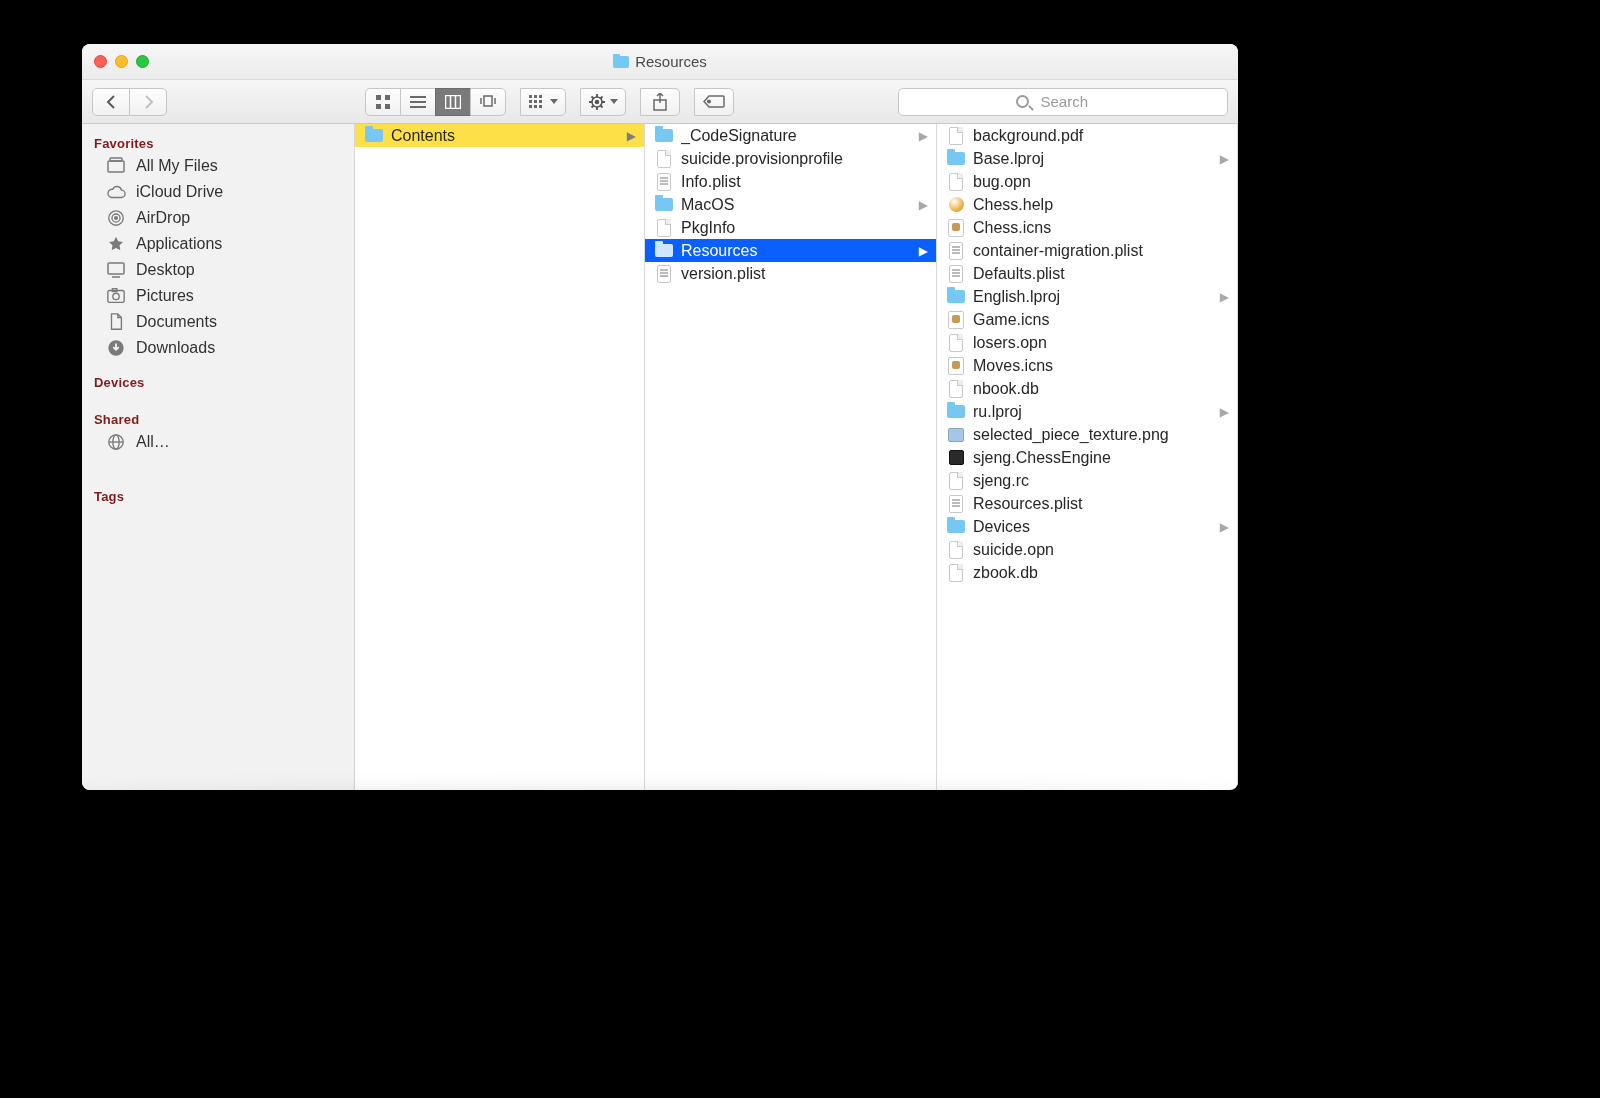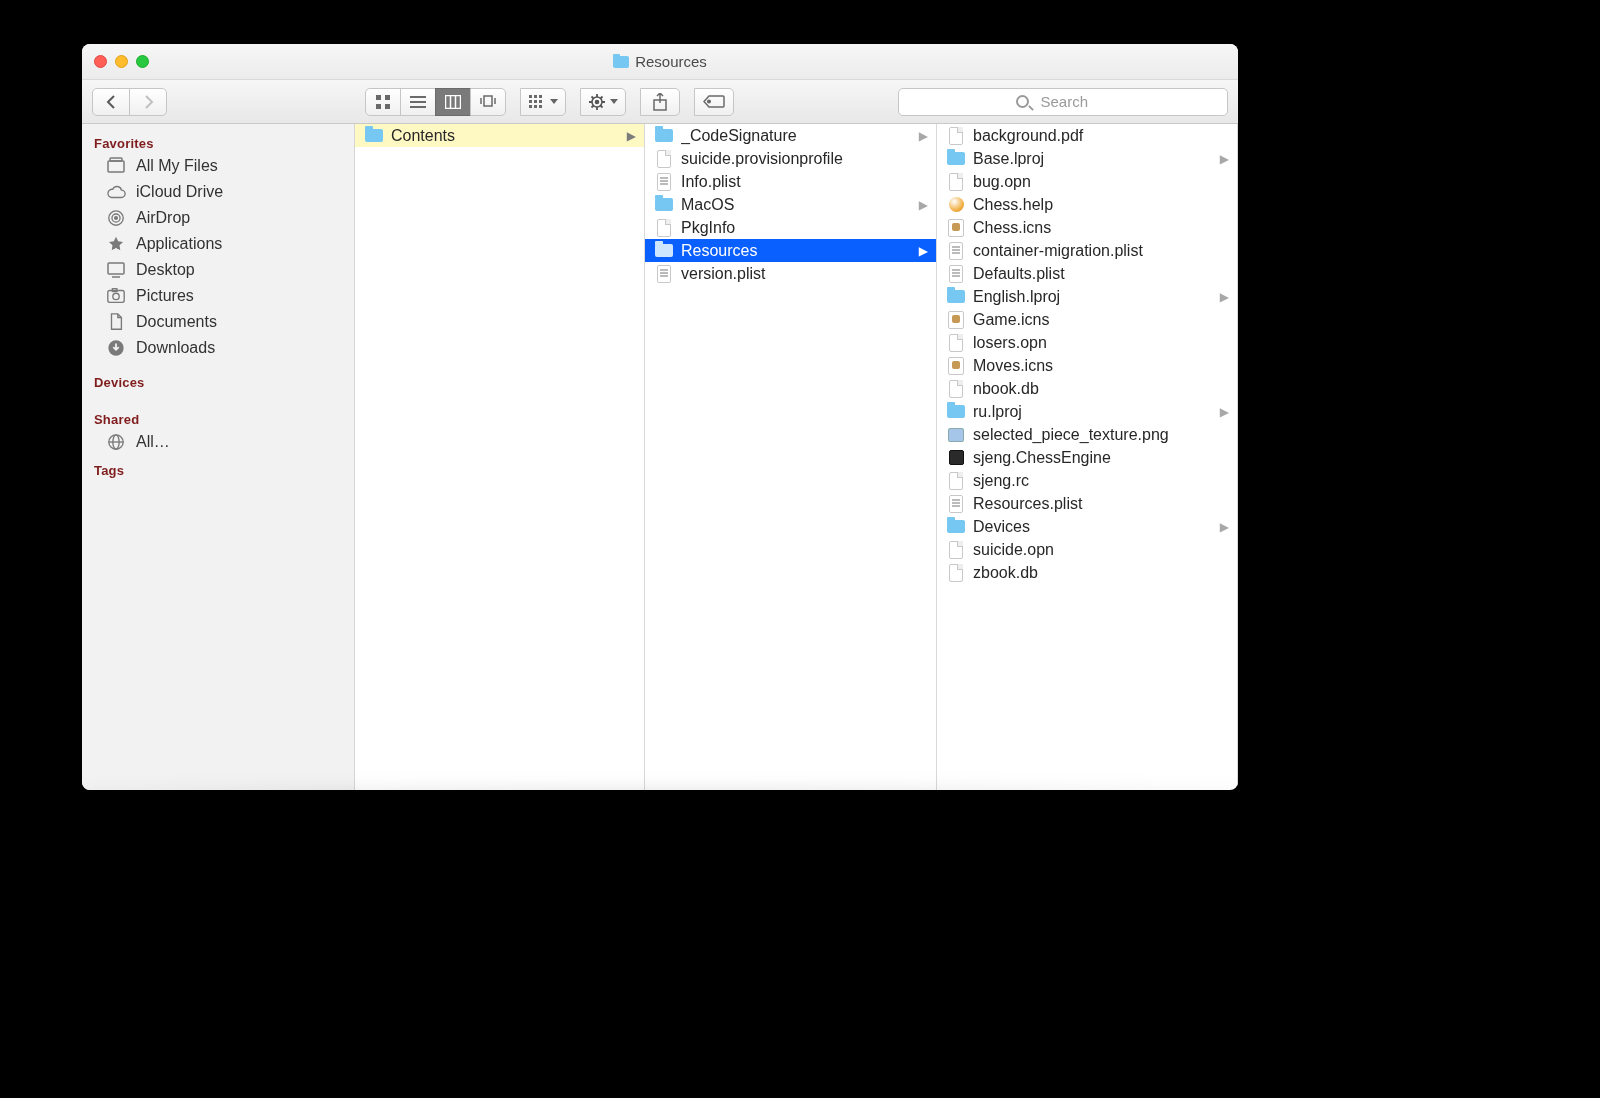--- a/index.html
+++ b/index.html
@@ -114,21 +114,21 @@
   .col3 { flex:1; }
   .row {
     display:flex; align-items:center; gap:8px;
     padding: 2.5px 8px 2.5px 10px;
     font-size:16px; color:#272727;
     position:relative;
     cursor:default;
   }
   .row .nm { flex:1; white-space:nowrap; overflow:hidden; text-overflow:ellipsis; }
   .row .arr { color:#a8a8a8; font-size:12px; }
-  .row.sel-grey { background:#fef9c3; }
+  .row.sel-grey { background:#fde047; }
   .row.sel-grey .arr { color:#7c7c7c; }
   .row.sel-blue { background:#0a60ff; color:#fff; }
   .row.sel-blue .arr { color:#fff; }
   .ic { width:18px; height:18px; display:flex; align-items:center; justify-content:center;}
   .ic-folder { width:18px; height:13px; background:#76c7f1; border-radius:2px; position:relative; }
   .ic-folder::before { content:""; position:absolute; left:0; top:-3px; width:8px; height:4px; background:#76c7f1; border-radius:1px 1px 0 0; }
   .row.sel-blue .ic-folder, .row.sel-blue .ic-folder::before { background:#cfe6ff; }
   .ic-file {
     width:14px; height:18px; background:#fff; border:1px solid #c8c8c8; border-radius:2px;
     position:relative;
@@ -361,21 +361,21 @@
               <svg width="20" height="18" fill="none" stroke="#7a7a7a" stroke-width="1.5" viewBox="0 0 20 20">
                 <circle cx="10" cy="10" r="8"></circle>
                 <ellipse cx="10" cy="10" rx="3.5" ry="8"></ellipse>
                 <line x1="2" y1="10" x2="18" y2="10"></line>
               </svg>
             </span>
             <span>All…</span>
           </div>
         </div>
 
-      <div class="sb-head" style="margin-top:2px">Tags</div>
+      <div class="sb-head" style="margin-top:28px">Tags</div>
     </div>
 
     <div class="cols">
       <div class="col col1" id="col1">
           <div class="row sel-grey">
             <span class="ic">
               <span class="ic-folder"></span>
             </span>
             <span class="nm">Contents</span>
             <span class="arr">▶</span>

